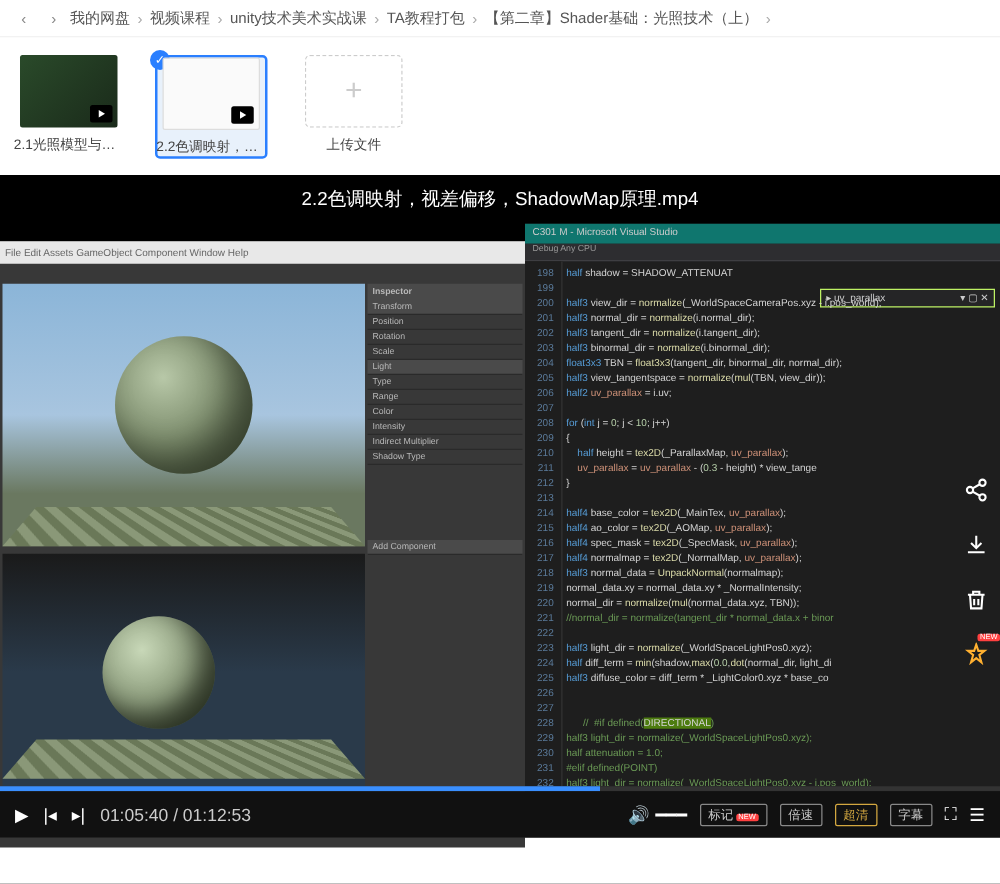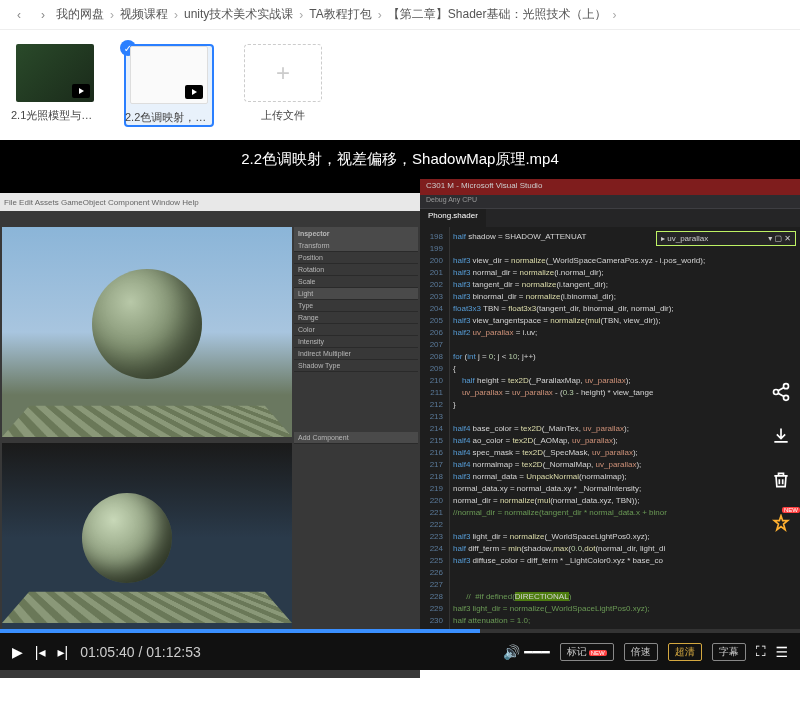--- a/index.html
+++ b/index.html
@@ -27,21 +27,21 @@
 .unity-top{height:18px;background:#e8e8e8;font-size:8px;color:#666;padding:2px 4px;display:flex;gap:6px;align-items:center}
 .unity-scene{position:absolute;top:34px;left:2px;width:290px;height:210px;background:linear-gradient(180deg,#8bb5d8 0%,#a8c5df 50%,#6a7860 80%)}
 .sphere{position:absolute;top:42px;left:90px;width:110px;height:110px;border-radius:50%;background:radial-gradient(circle at 35% 30%,#b8c8a8,#7a8a6a 50%,#4a5a3a);box-shadow:inset -15px -15px 25px rgba(0,0,0,0.4)}
 .ground{position:absolute;bottom:0;left:0;right:0;height:60px;background:repeating-linear-gradient(45deg,#8a9878,#8a9878 8px,#6a7858 8px,#6a7858 16px);transform:perspective(200px) rotateX(50deg);transform-origin:bottom}
 .unity-inspector{position:absolute;top:34px;right:2px;width:124px;height:440px;background:#383838;font-size:7px;color:#b8b8b8}
 .insp-row{padding:2px 4px;border-bottom:1px solid #2a2a2a;display:flex;align-items:center;gap:3px}
 .insp-header{background:#4a4a4a;padding:3px 4px;font-weight:bold}
 .unity-game{position:absolute;top:250px;left:2px;width:290px;height:190px;background:linear-gradient(180deg,#1a1a1a 0%,#2a3a4a 50%)}
 .sphere2{position:absolute;top:50px;left:80px;width:90px;height:90px;border-radius:50%;background:radial-gradient(circle at 35% 30%,#c8d8b8,#8a9a7a 50%,#3a4a2a);box-shadow:inset -12px -12px 20px rgba(0,0,0,0.5)}
 .vs-panel{position:absolute;left:420px;top:0;width:380px;height:485px;background:#1e1e1e}
-.vs-top{height:16px;background:#7f1d1d;font-size:8px;color:#ccc;padding:2px 6px}
+.vs-top{height:16px;background:#0f766e;font-size:8px;color:#ccc;padding:2px 6px}
 .vs-toolbar{height:14px;background:#2d2d30;border-bottom:1px solid #3e3e42;font-size:7px;color:#999;padding:1px 6px}
 .vs-tabs{height:18px;background:#252526;display:flex}
 .vs-tab{padding:2px 8px;font-size:8px;color:#969696;background:#2d2d30}
 .vs-tab.active{background:#1e1e1e;color:#fff}
 .code-area{position:relative;height:420px;overflow:hidden;font-family:Consolas,monospace;font-size:8px;line-height:12px;display:flex}
 .gutter{width:30px;background:#1e1e1e;color:#5a7a9a;text-align:right;padding:4px 6px 4px 2px;border-right:1px solid #333}
 .code-lines{flex:1;padding:4px 3px;color:#d4d4d4;white-space:pre;overflow:hidden}
 .kw{color:#569cd6}.fn{color:#dcdcaa}.str{color:#ce9178}.com{color:#6a9955}.num{color:#b5cea8}.hl{background:#4d7c0f}
 .float-panel{position:absolute;top:52px;right:4px;width:140px;background:#252526;border:1px solid #bef264;font-size:8px;color:#ccc;padding:2px 4px}
 .side-icons{position:absolute;right:6px;top:200px;display:flex;flex-direction:column;gap:18px}
@@ -120,23 +120,20 @@
       </div>
       <div class="unity-game">
         <div class="ground" style="bottom:10px"></div>
           <div class="sphere2"></div>
       </div>
     </div>
 
     <div class="vs-panel">
       <div class="vs-top">C301 M - Microsoft Visual Studio</div>
       <div class="vs-toolbar">Debug  Any CPU</div>
-      <div class="vs-tabs">
-        <div class="vs-tab active">Phong.shader</div>
-      </div>
       <div class="float-panel">▸ <span>uv_parallax</span> <span style="float:right">▾ ▢ ✕</span></div>
       <div class="code-area">
         <div class="gutter" id="gutter">198<br>199<br>200<br>201<br>202<br>203<br>204<br>205<br>206<br>207<br>208<br>209<br>210<br>211<br>212<br>213<br>214<br>215<br>216<br>217<br>218<br>219<br>220<br>221<br>222<br>223<br>224<br>225<br>226<br>227<br>228<br>229<br>230<br>231<br>232<br>233<br>234<br>235<br>236<br>237<br>238</div>
         <div class="code-lines" id="codelines"><span class="kw">half</span> shadow = SHADOW_ATTENUAT
 
 <span class="kw">half3</span> view_dir = <span class="fn">normalize</span>(_WorldSpaceCameraPos.xyz - i.pos_world);
 <span class="kw">half3</span> normal_dir = <span class="fn">normalize</span>(i.normal_dir);
 <span class="kw">half3</span> tangent_dir = <span class="fn">normalize</span>(i.tangent_dir);
 <span class="kw">half3</span> binormal_dir = <span class="fn">normalize</span>(i.binormal_dir);
 <span class="kw">float3x3</span> TBN = <span class="fn">float3x3</span>(tangent_dir, binormal_dir, normal_dir);

